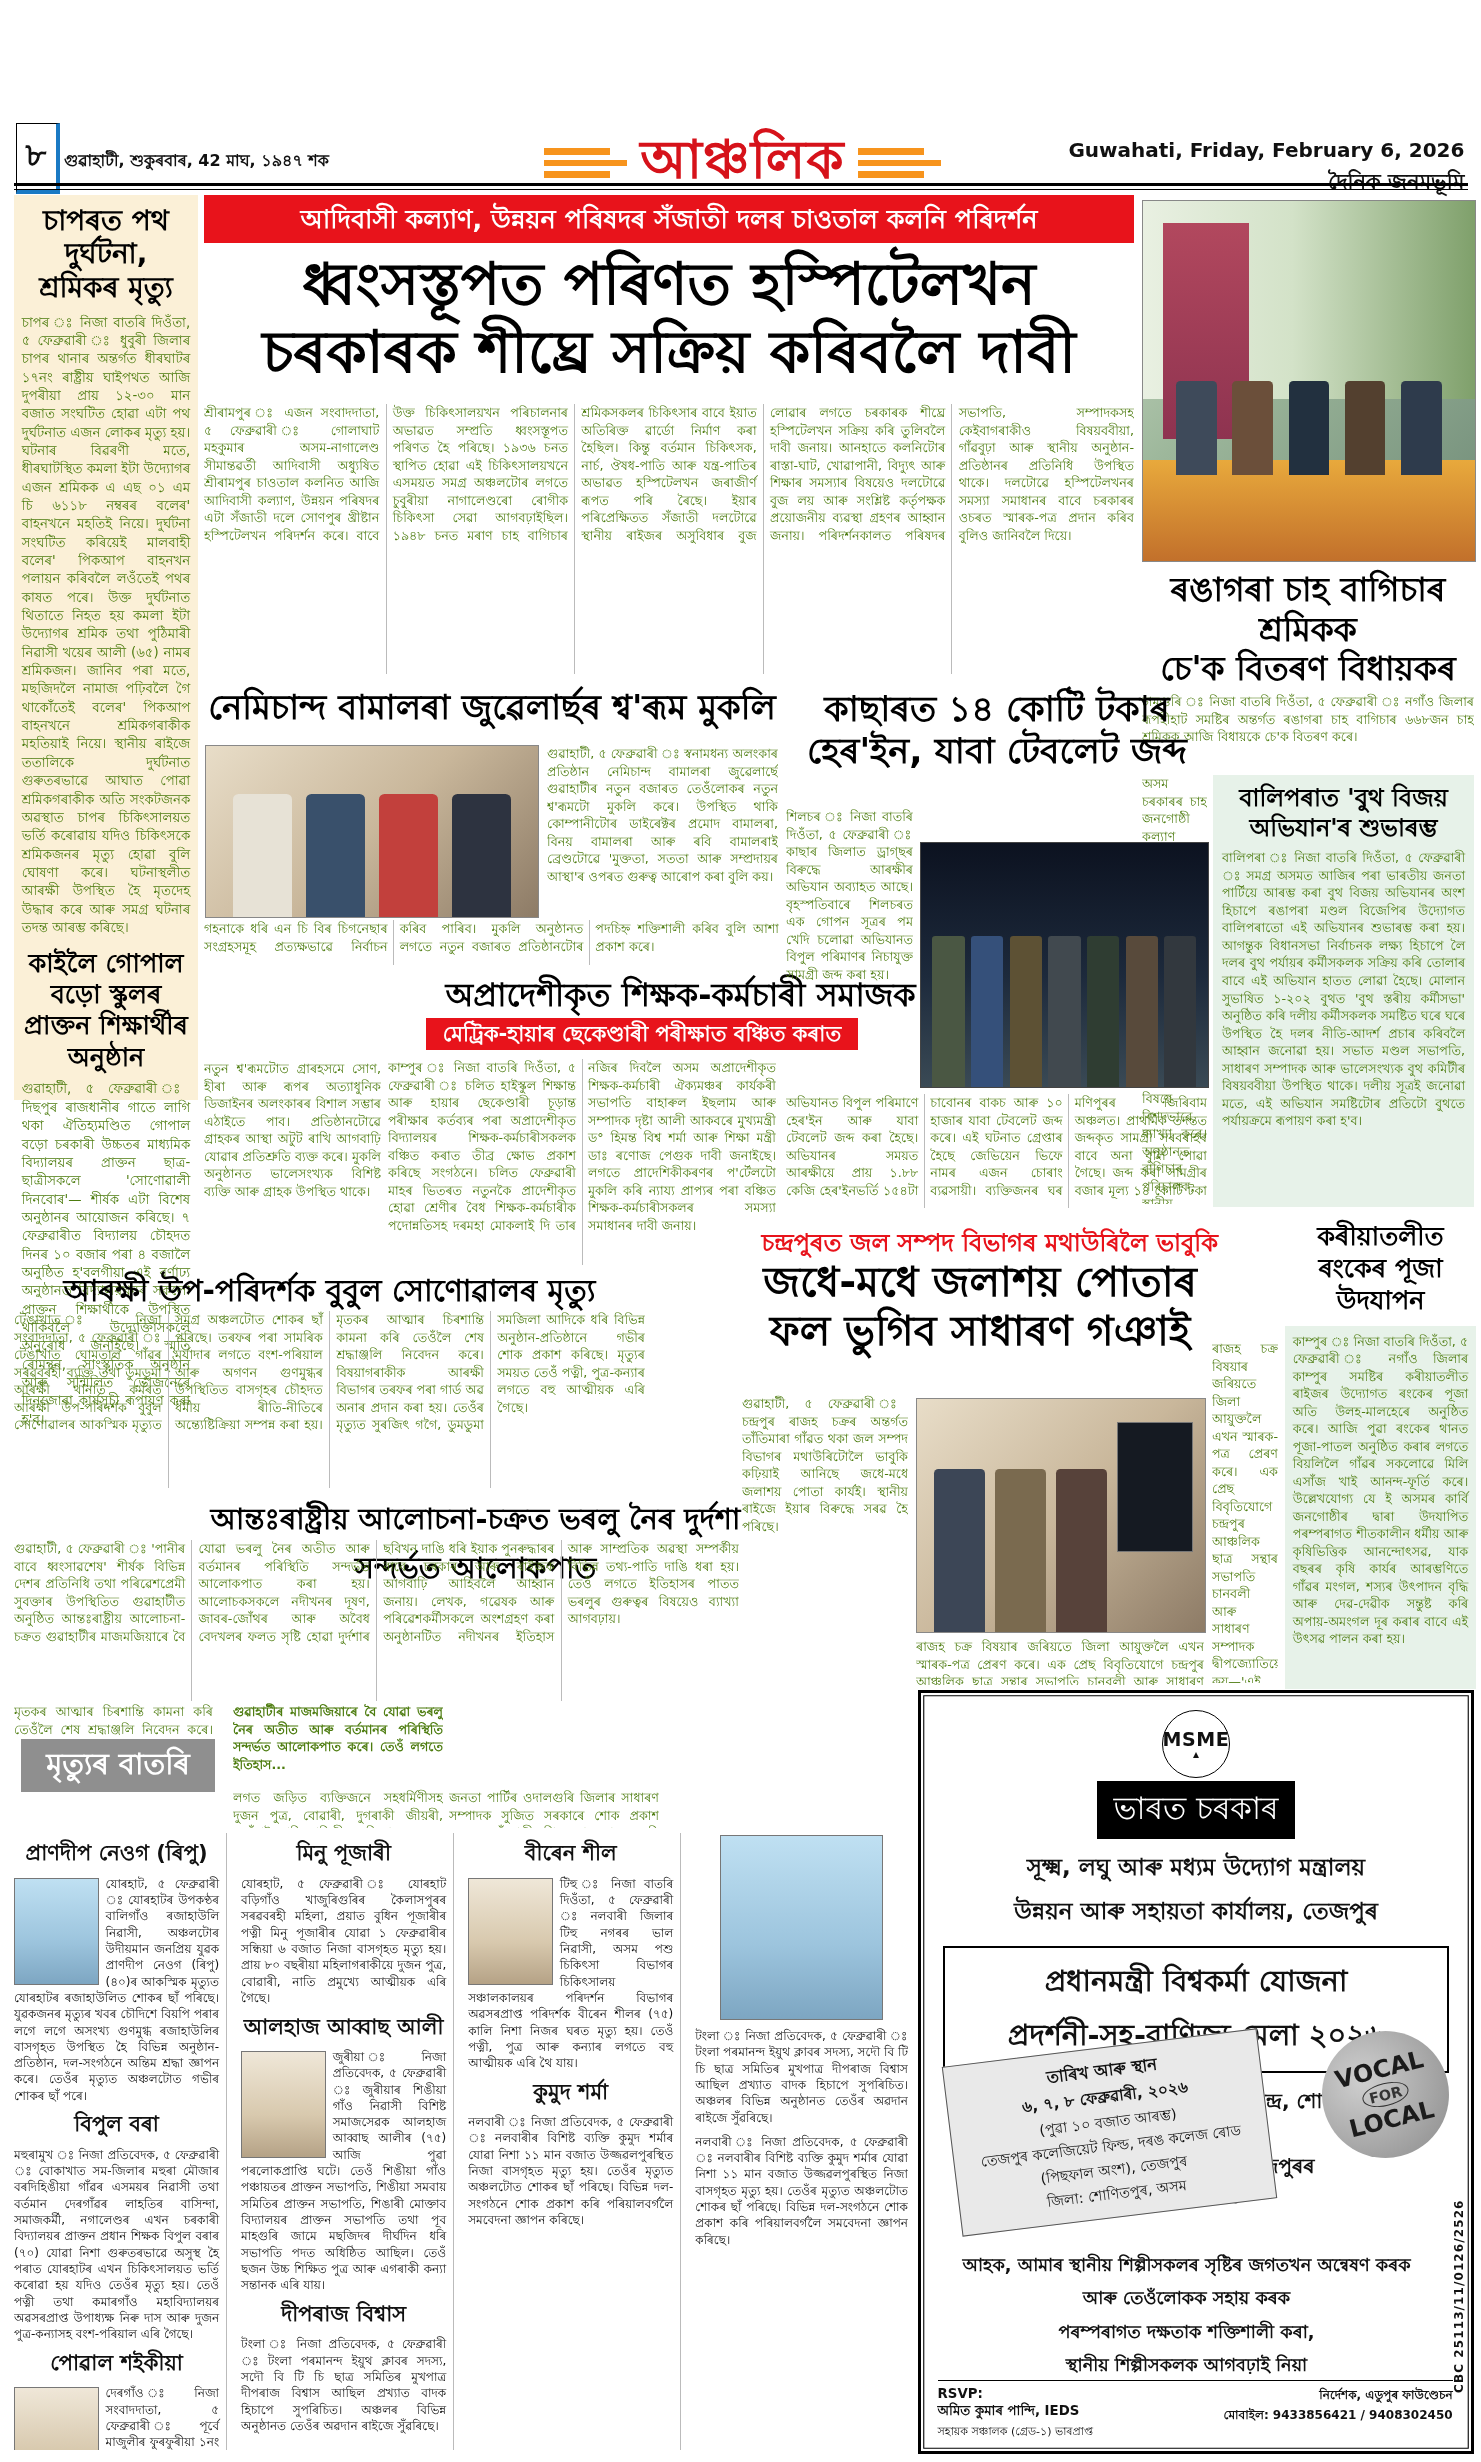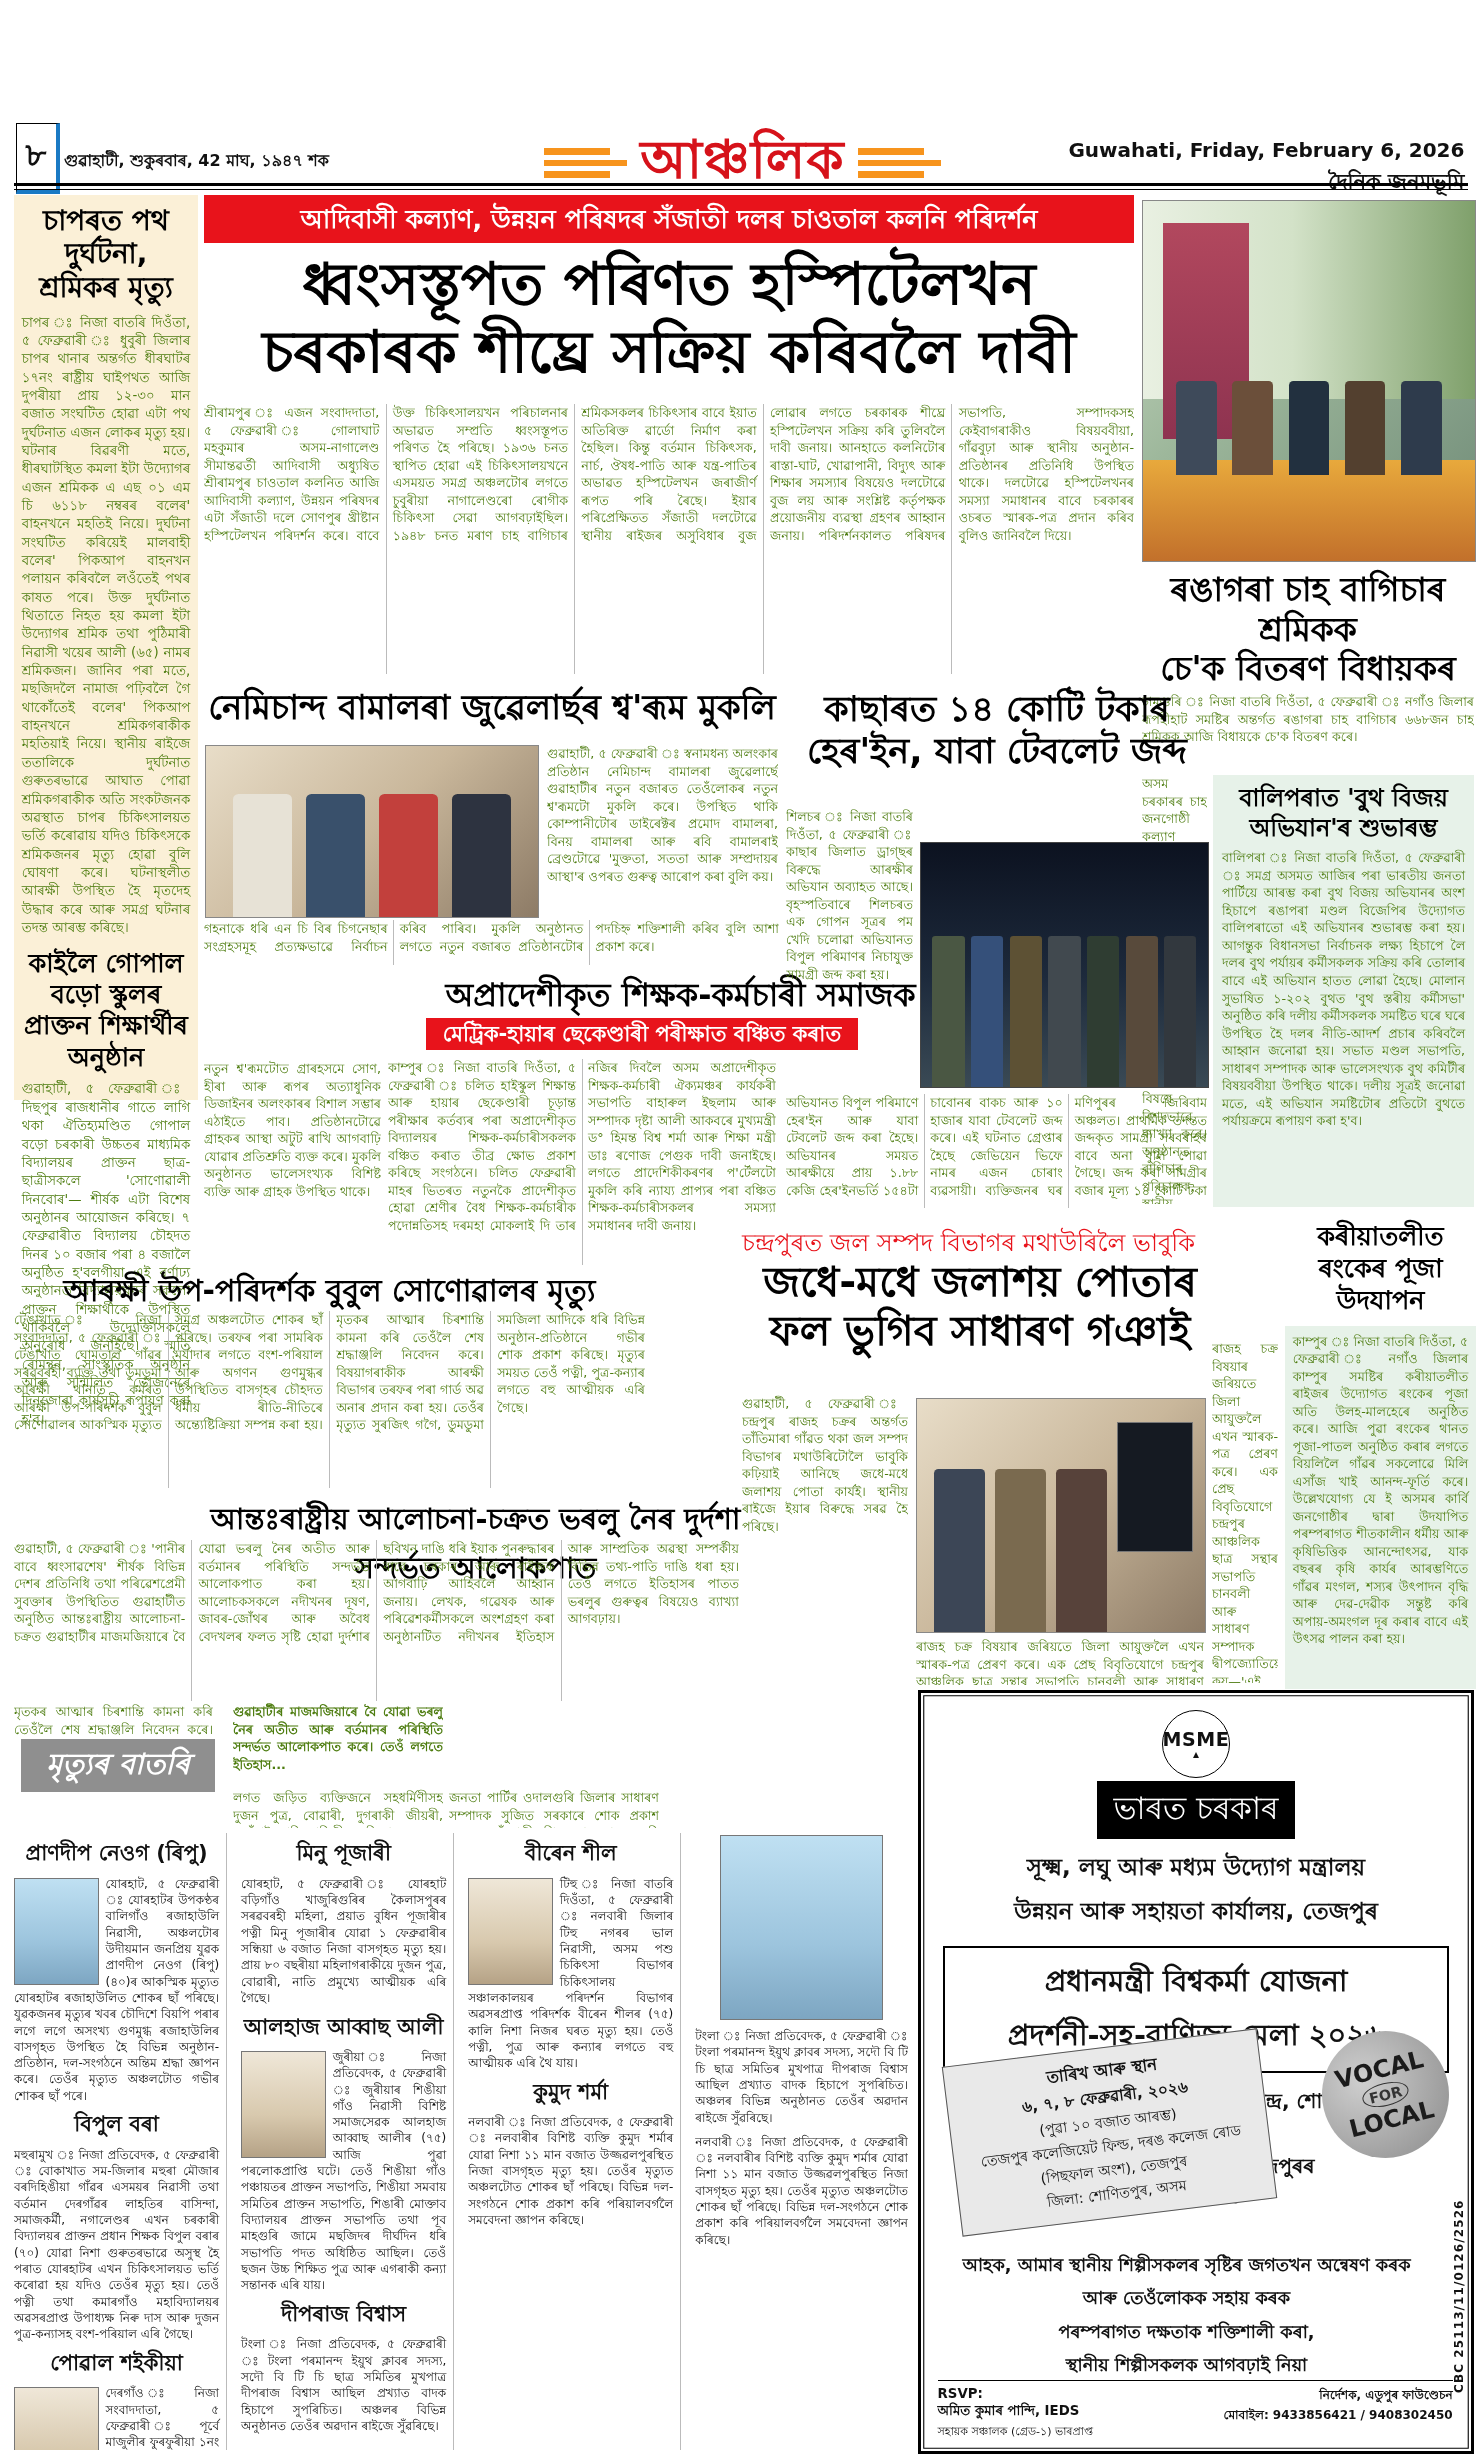--- a/index.html
+++ b/index.html
@@ -6,21 +6,21 @@
   #page{position:relative;width:1481px;height:2462px;background:#ffffff;
         font-family:"DejaVu Sans","Liberation Sans",sans-serif;color:#111;overflow:hidden;}
   .abs{position:absolute;}
   .body-txt{font-size:12.7px;line-height:1.38;text-align:justify;color:#4d7c0f;}
   .cols2{column-count:2;column-gap:12px;column-rule:0.6px solid #bbb;}
   .cols3{column-count:3;column-gap:12px;column-rule:0.6px solid #bbb;}
   .cols4{column-count:4;column-gap:13.3px;column-rule:0.6px solid #bbb;}
   .cols5{column-count:5;column-gap:13.3px;column-rule:0.6px solid #bbb;}
   .hl{font-weight:bold;color:#000;text-align:center;}
   .kicker-red{background:#e8131b;color:#fff;font-weight:bold;text-align:center;}
-  .red-text{color:#e8131b;font-weight:normal;text-align:left;}
+  .red-text{color:#e8131b;font-weight:bold;text-align:right;}
   .cream{background:#fbf0d7;}
   .greenpanel{background:#e7f2e9;}
   .photo{background:linear-gradient(135deg,#c8d8c2 0%,#9db79b 40%,#6f8a77 100%);
          border:0.6px solid #888;}
   .photo-dark{background:linear-gradient(180deg,#0c1220 0%,#1d2a3c 55%,#3a4a55 100%);border:0.6px solid #444;}
   .photo-indoor{background:linear-gradient(135deg,#e8ddc8 0%,#c9b79b 50%,#8d7b66 100%);border:0.6px solid #888;}
   .portrait{background:linear-gradient(180deg,#bfe0f2 0%,#9cc4dd 60%,#7da6c2 100%);border:0.6px solid #777;}
   .portrait-warm{background:linear-gradient(180deg,#efe7d8 0%,#d8c9ae 60%,#b5a286 100%);border:0.6px solid #777;}
   .obit-name{font-weight:bold;font-size:21px;text-align:center;margin:4.4px 0 3.3px 0;}
   .obit-body{font-size:12px;line-height:1.36;text-align:justify;}
@@ -155,21 +155,21 @@
 
   <div class="abs hl" style="left:200px;top:1496px;width:551px;font-size:29px;">আন্তঃৰাষ্ট্ৰীয় আলোচনা-চক্ৰত ভৰলু নৈৰ দুৰ্দশা সন্দৰ্ভত আলোকপাত</div>
   <div class="abs body-txt cols4" style="left:14px;top:1540px;width:725px;height:161px;overflow:hidden;">গুৱাহাটী, ৫ ফেব্ৰুৱাৰী ঃ 'পানীৰ বাবে ধ্বংসাৱশেষ' শীৰ্ষক বিভিন্ন দেশৰ প্ৰতিনিধি তথা পৰিৱেশপ্ৰেমী সুবক্তাৰ উপস্থিতিত গুৱাহাটীত অনুষ্ঠিত আন্তঃৰাষ্ট্ৰীয় আলোচনা-চক্ৰত গুৱাহাটীৰ মাজমজিয়াৰে বৈ যোৱা ভৰলু নৈৰ অতীত আৰু বৰ্তমানৰ পৰিস্থিতি সন্দৰ্ভত আলোকপাত কৰা হয়। আলোচকসকলে নদীখনৰ দূষণ, জাবৰ-জোঁথৰ আৰু অবৈধ বেদখলৰ ফলত সৃষ্টি হোৱা দুৰ্দশাৰ ছবিখন দাঙি ধৰি ইয়াক পুনৰুদ্ধাৰৰ বাবে চৰকাৰ আৰু ৰাইজক আগবাঢ়ি আহিবলৈ আহ্বান জনায়। লেখক, গৱেষক আৰু পৰিৱেশকৰ্মীসকলে অংশগ্ৰহণ কৰা অনুষ্ঠানটিত নদীখনৰ ইতিহাস আৰু সাম্প্ৰতিক অৱস্থা সম্পৰ্কীয় বিভিন্ন তথ্য-পাতি দাঙি ধৰা হয়। তেওঁ লগতে ইতিহাসৰ পাতত ভৰলুৰ গুৰুত্বৰ বিষয়েও ব্যাখ্যা আগবঢ়ায়।</div>
 
   <div class="abs body-txt" style="left:14px;top:1703px;width:199px;height:32px;overflow:hidden;">মৃতকৰ আত্মাৰ চিৰশান্তি কামনা কৰি তেওঁলৈ শেষ শ্ৰদ্ধাঞ্জলি নিবেদন কৰে। বিষয়াগৰাকীক আৰক্ষী বিভাগৰ</div>
   <div class="abs body-txt" style="left:233px;top:1703px;width:210px;height:83px;overflow:hidden;font-weight:bold;">গুৱাহাটীৰ মাজমজিয়াৰে বৈ যোৱা ভৰলু নৈৰ অতীত আৰু বৰ্তমানৰ পৰিস্থিতি সন্দৰ্ভত আলোকপাত কৰে। তেওঁ লগতে ইতিহাস...</div>
   <div class="abs body-txt" style="left:233px;top:1789px;width:210px;height:39px;overflow:hidden;">লগত জড়িত ব্যক্তিজনে সহধৰ্মিণীসহ দুজন পুত্ৰ, বোৱাৰী, দুগৰাকী জীয়ৰী, জোঁৱাই, নাতি-নাতিনীক এৰি যায়।</div>
   <div class="abs body-txt" style="left:449px;top:1789px;width:210px;height:39px;overflow:hidden;">জনতা পাৰ্টিৰ ওদালগুৰি জিলাৰ সাধাৰণ সম্পাদক সুজিত সৰকাৰে শোক প্ৰকাশ কৰে। তেওঁ পত্নী, পিতৃ আৰু মাতৃক এৰি যায়।</div>
 
   <div class="abs" style="left:21px;top:1739px;width:194px;height:53px;background:#8f8f8f;display:flex;align-items:center;justify-content:center;">
-    <span style="color:#fff;font-size:29px;font-weight:bold;font-style:italic;">মৃত্যুৰ বাতৰি</span>
+    <span style="color:#fff;font-size:29px;font-weight:bold;">মৃত্যুৰ বাতৰি</span>
   </div>
 
   <div class="abs" style="left:14px;top:1833px;width:894px;height:617px;display:grid;grid-template-columns:repeat(4,1fr);gap:0 14.4px;overflow:hidden;">
 
     <div style="grid-column:1;border-right:0.6px solid #bbb;padding-right:6.6px;">
       <div>
         <div class="obit-name">প্ৰাণদীপ নেওগ (ৰিপু)</div>
         <div class="obit-photo portrait"></div>
         <div class="obit-body">যোৰহাট, ৫ ফেব্ৰুৱাৰী ঃ যোৰহাটৰ উপকণ্ঠৰ বালিগাঁও ৰজাহাউলি নিৱাসী, অঞ্চলটোৰ উদীয়মান জনপ্ৰিয় যুৱক প্ৰাণদীপ নেওগ (ৰিপু) (৪০)ৰ আকস্মিক মৃত্যুত যোৰহাটৰ ৰজাহাউলিত শোকৰ ছাঁ পৰিছে। যুৱকজনৰ মৃত্যুৰ খবৰ চৌদিশে বিয়পি পৰাৰ লগে লগে অসংখ্য গুণমুগ্ধ ৰজাহাউলিৰ বাসগৃহত উপস্থিত হৈ বিভিন্ন অনুষ্ঠান-প্ৰতিষ্ঠান, দল-সংগঠনে অন্তিম শ্ৰদ্ধা জ্ঞাপন কৰে। তেওঁৰ মৃত্যুত অঞ্চলটোত গভীৰ শোকৰ ছাঁ পৰে।</div>
       </div>

